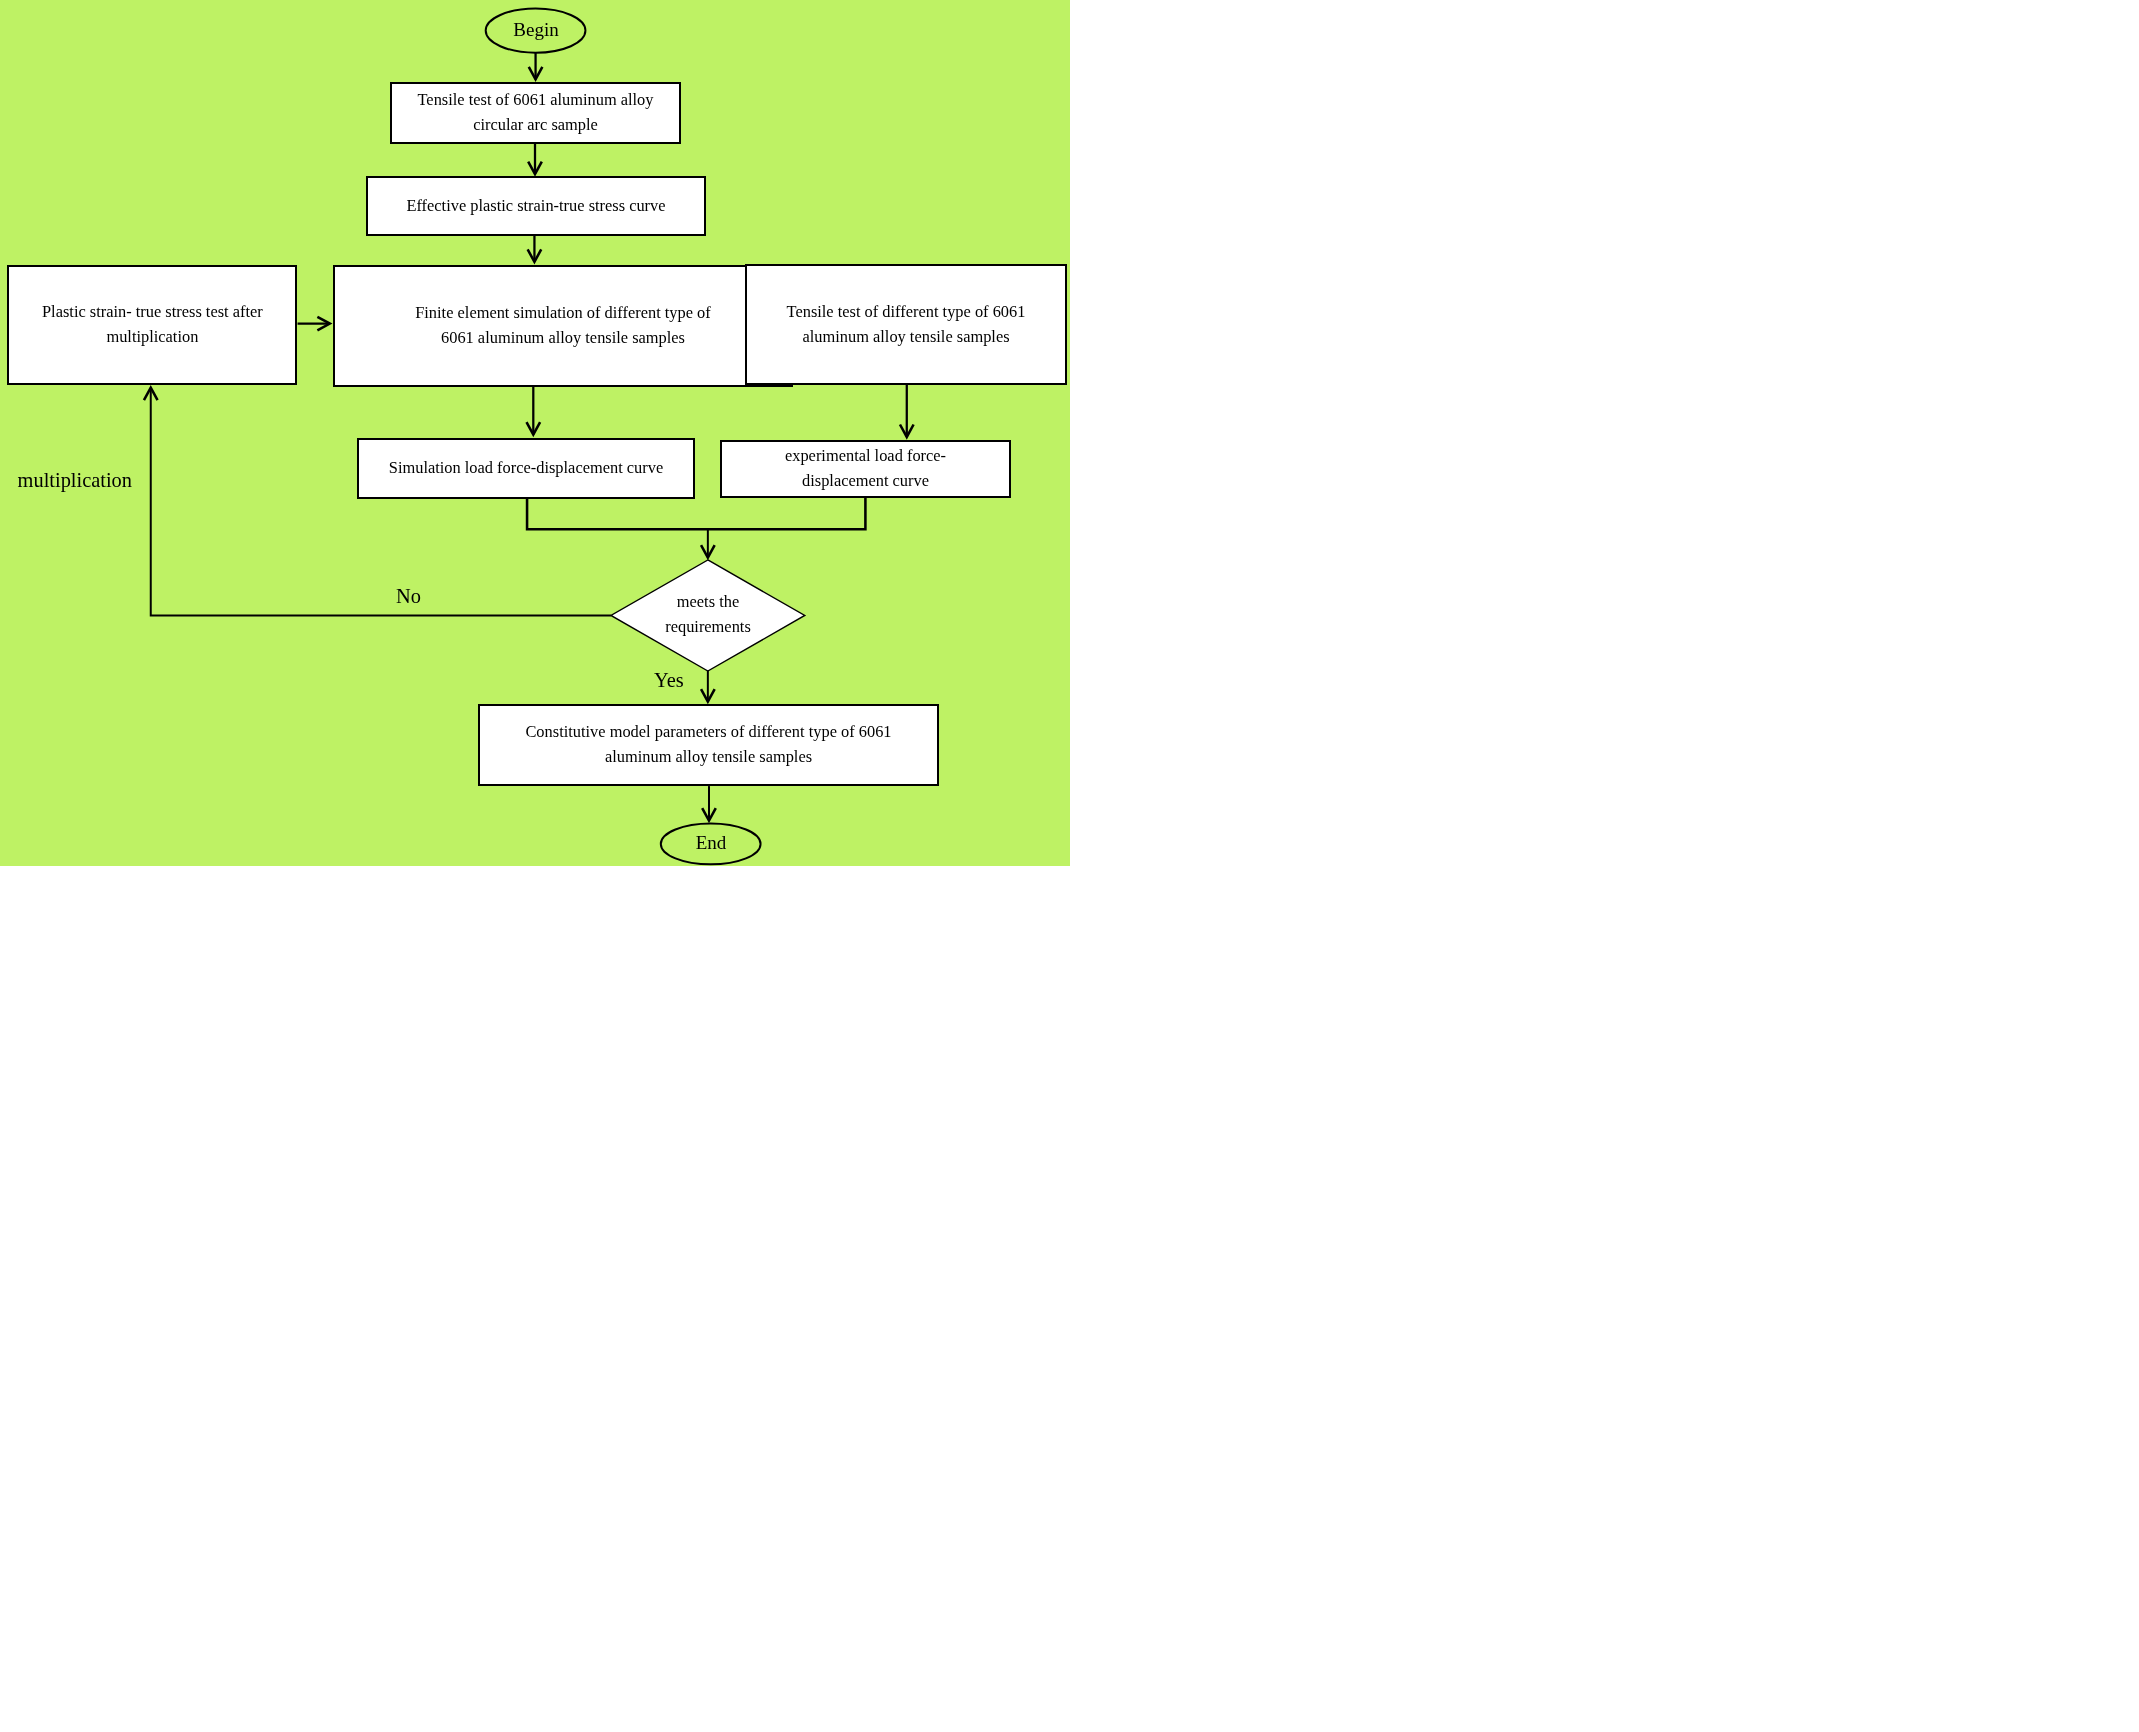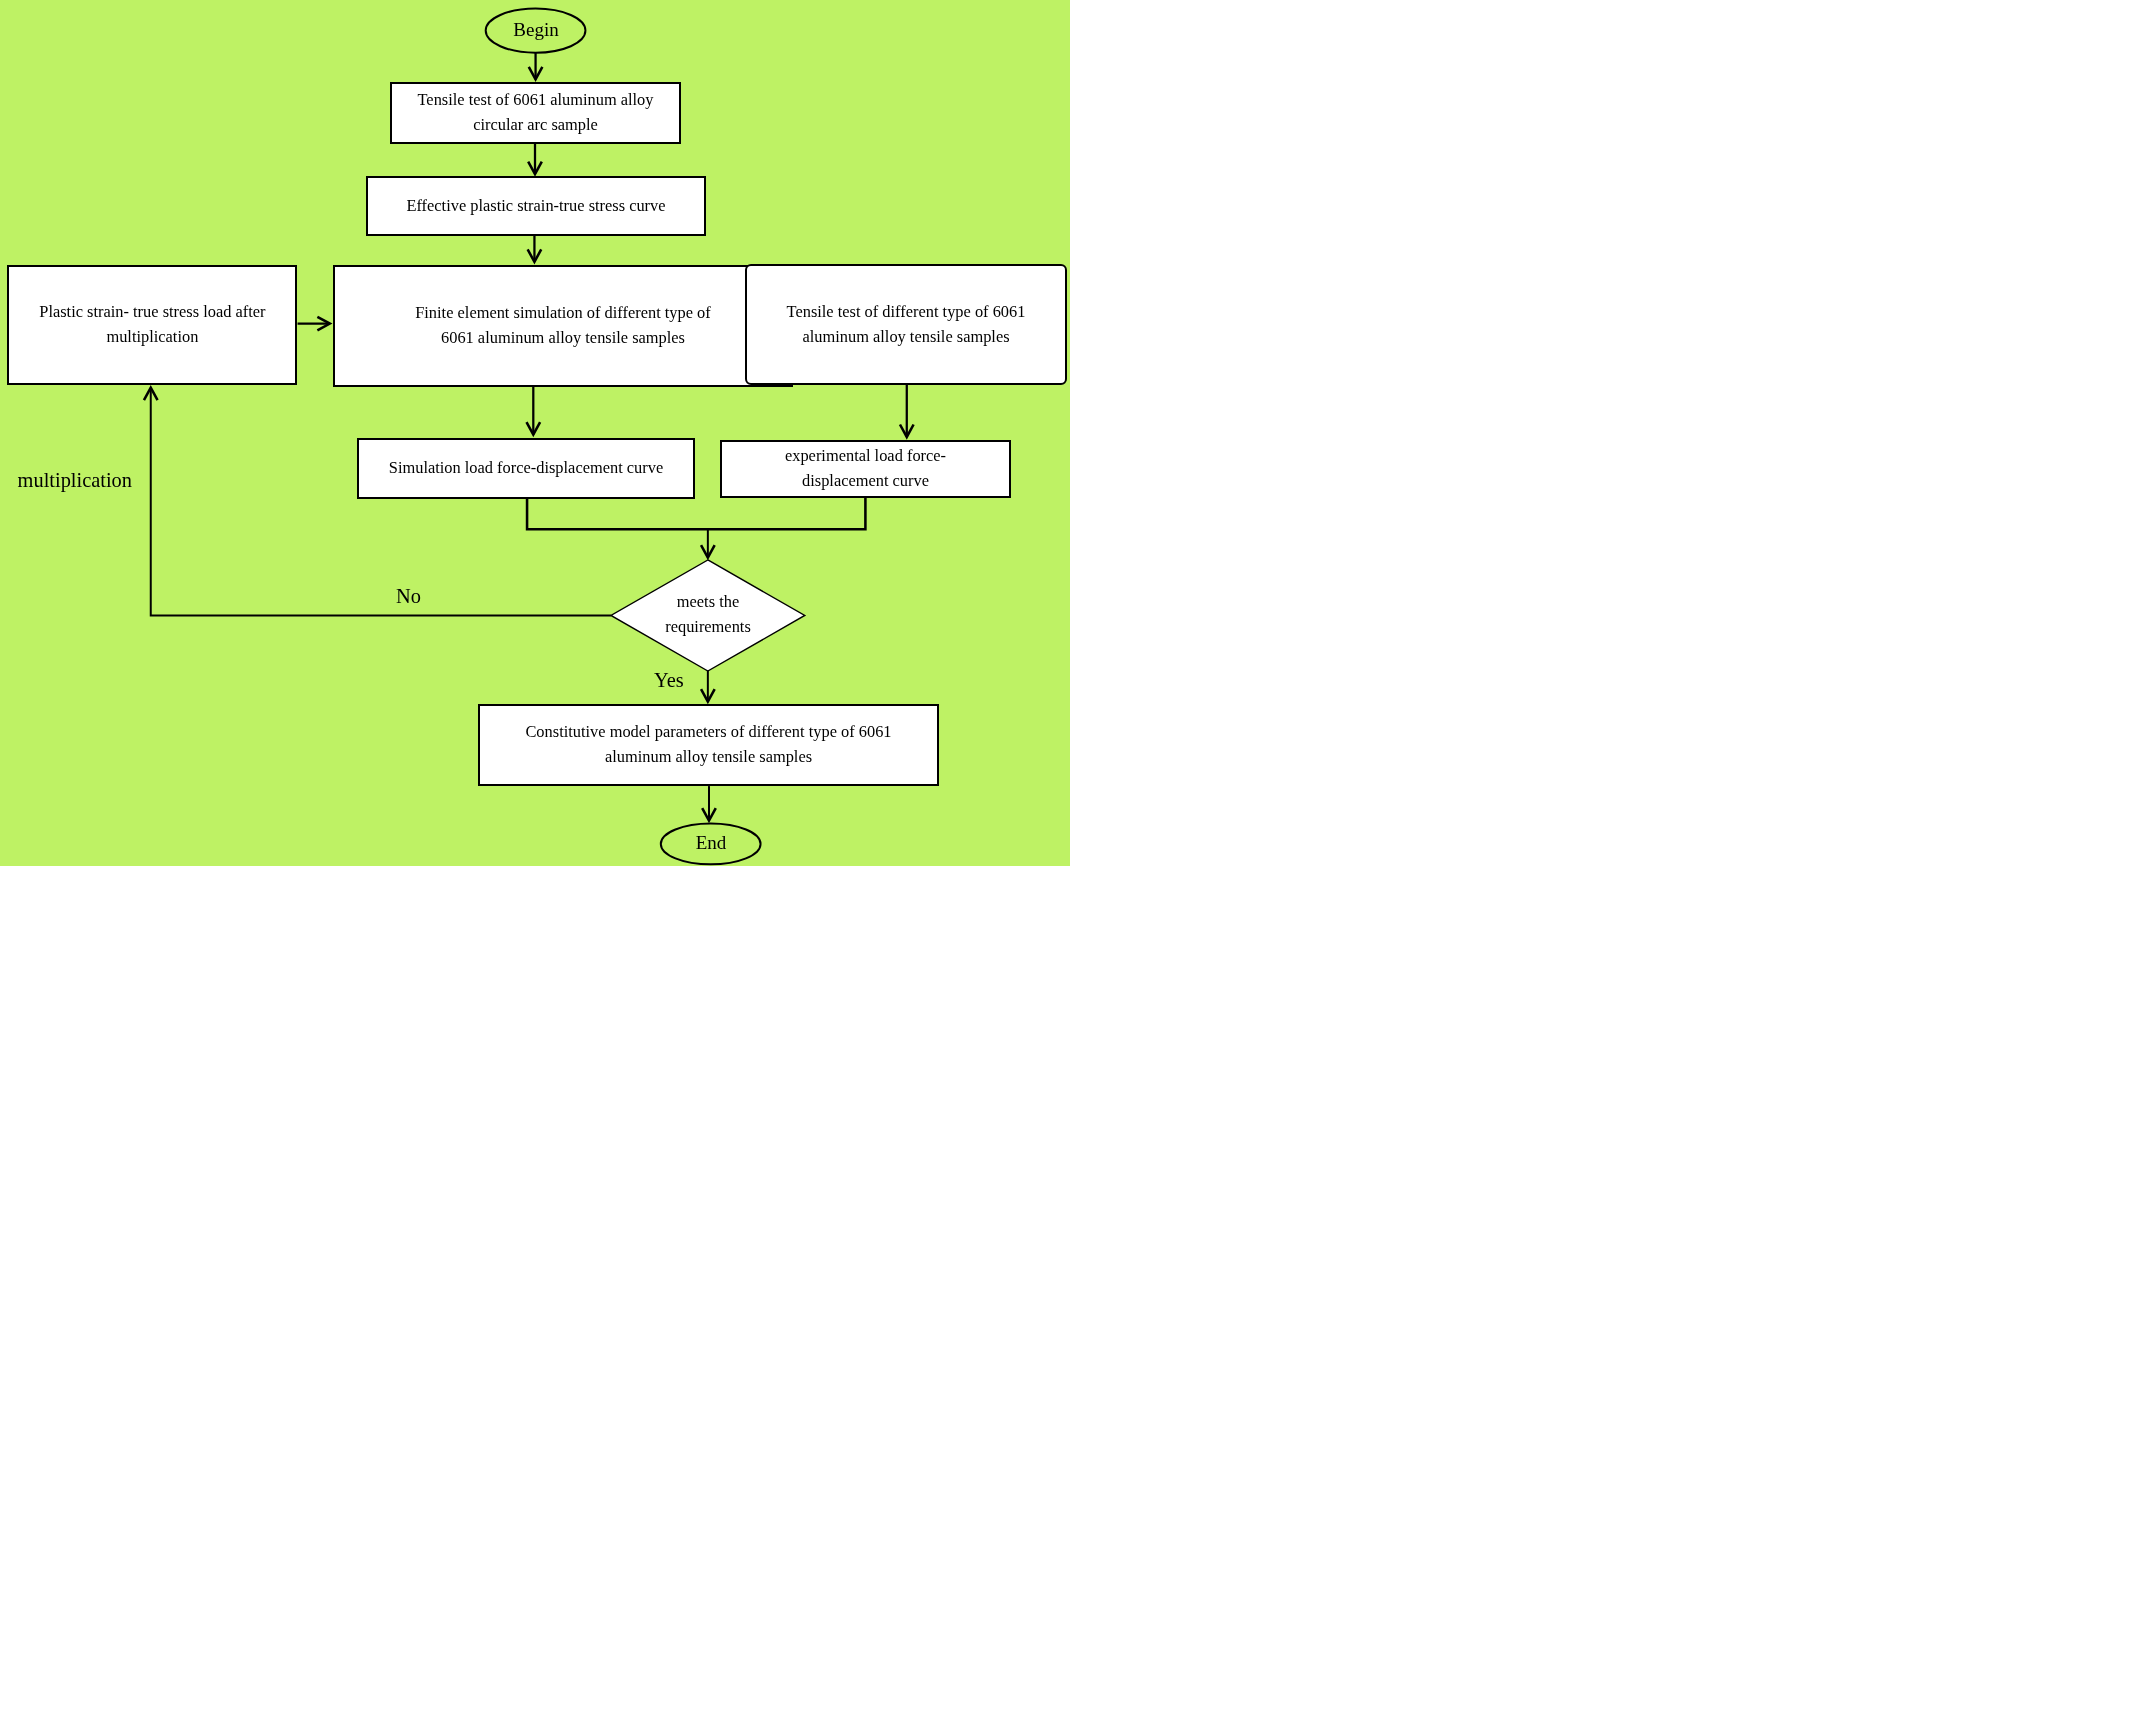--- a/index.html
+++ b/index.html
@@ -67,28 +67,28 @@
 
   <div class="box" style="left:390px;top:82px;width:291px;height:62px;">
     <span class="inner" style="max-width:244px;">Tensile test of 6061 aluminum alloy circular arc sample</span>
   </div>
 
   <div class="box" style="left:366px;top:176px;width:340px;height:60px;">
     <span class="inner" style="max-width:295px;">Effective plastic strain-true stress curve</span>
   </div>
 
   <div class="box" style="left:7.4px;top:265px;width:290px;height:120px;">
-    <span class="inner" style="max-width:262px;">Plastic strain- true stress load after multiplication</span>
+    <span class="inner" style="max-width:262px;">Plastic strain- true stress test after multiplication</span>
   </div>
 
   <div class="box" style="left:333px;top:265px;width:460px;height:122px;">
     <span class="inner" style="max-width:324px;">Finite element simulation of different type of 6061 aluminum alloy tensile samples</span>
   </div>
 
-  <div class="box" style="left:745px;top:264px;width:322px;height:121px;border-radius:6px;">
+  <div class="box" style="left:745px;top:264px;width:322px;height:121px;">
     <span class="inner" style="max-width:256px;">Tensile test of different type of 6061 aluminum alloy tensile samples</span>
   </div>
 
   <div class="box" style="left:720px;top:440px;width:291px;height:58px;">
     <span class="inner" style="max-width:238px;">experimental load force-displacement curve</span>
   </div>
 
   <div class="box" style="left:357px;top:438px;width:338px;height:61px;">
     <span class="inner" style="max-width:283px;">Simulation load force-displacement curve</span>
   </div>

